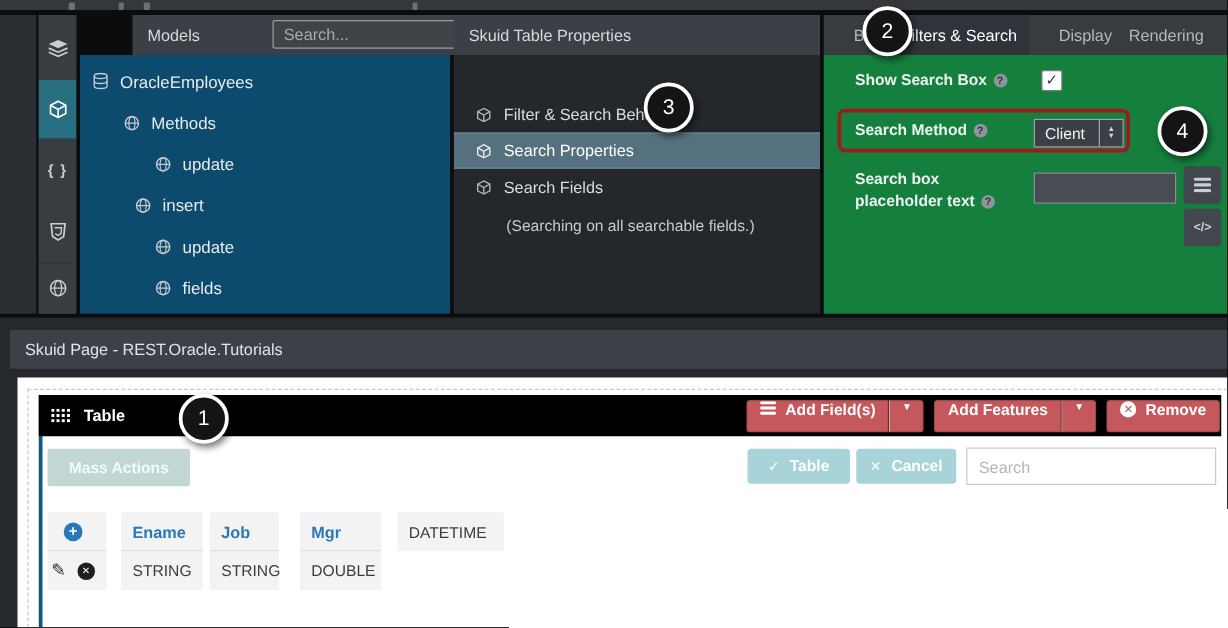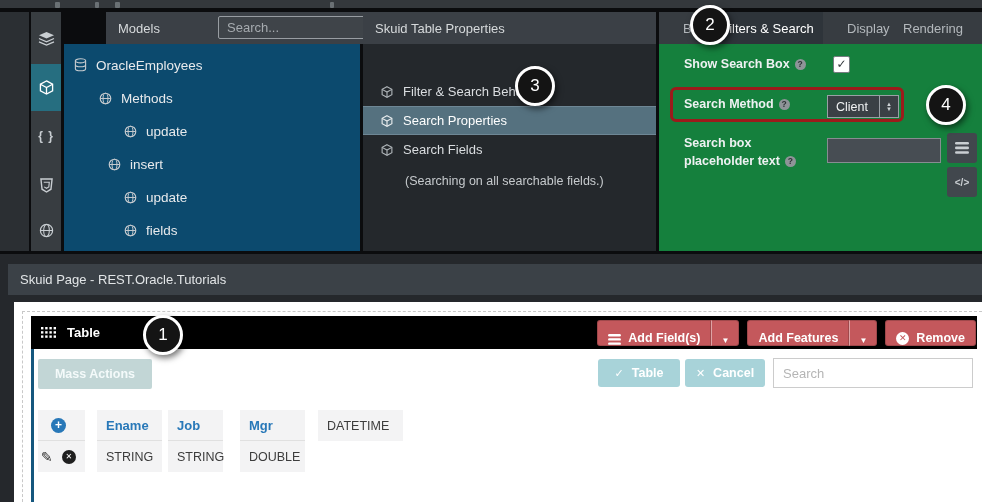--- a/index.html
+++ b/index.html
@@ -64,21 +64,21 @@
   #bottom-section{left:0;top:254px;width:982px;height:248px;background:#25282c;}
   #page-hdr{position:absolute;left:8px;top:10px;width:974px;height:31px;background:#3b4147;display:flex;align-items:center;color:#e2e5e7;font-size:13px;padding-left:12px;box-sizing:border-box;}
   #canvas{position:absolute;left:14px;top:48px;width:968px;height:200px;background:#ffffff;}
   #dash-v{position:absolute;left:8px;top:9px;width:0;height:191px;border-left:1px dashed #c8c8c8;}
   #dash-h{position:absolute;left:8px;top:9px;width:960px;height:0;border-top:1px dashed #c8c8c8;}
   #tbl-left-border{position:absolute;left:17px;top:14px;width:3px;height:186px;background:#15577e;}
   #tbl-bar{position:absolute;left:17px;top:14px;width:946px;height:33px;background:#000000;display:flex;align-items:center;color:#ffffff;}
   #tbl-bar .grid-ic{margin-left:10px;margin-right:11px;color:#ffffff;display:flex;}
   #tbl-title{font-size:13px;font-weight:bold;}
   .rbtn-group{display:flex;height:26px;margin-left:8px;}
-  .rbtn{background:#c4585c;border:1px solid rgba(0,0,0,0.18);color:#fff;font-size:12.5px;font-weight:bold;display:flex;align-items:flex-end;justify-content:center;cursor:pointer;box-sizing:border-box;}
+  .rbtn{background:#c4585c;border:1px solid rgba(0,0,0,0.18);color:#fff;font-size:12.5px;font-weight:bold;display:flex;align-items:flex-start;justify-content:center;cursor:pointer;box-sizing:border-box;}
   .rbtn.main{border-radius:3px 0 0 3px;padding:0 10px;}
   .rbtn.arrow{border-radius:0 3px 3px 0;width:28px;border-left:1px solid rgba(255,255,255,0.45);font-size:8px;}
   .rbtn.solo{border-radius:3px;padding:0 10px;}
   .rbtn .bicon{margin-right:7px;display:flex;}
   #remove-circle{width:13px;height:13px;border-radius:50%;background:#ffffff;color:#c4585c;font-size:9px;font-weight:bold;line-height:13px;text-align:center;margin-right:7px;}
   #mass-actions{position:absolute;left:24px;top:57px;width:114px;height:30px;background:#c2d6d6;color:#f4fafa;font-size:12.5px;font-weight:bold;display:flex;align-items:center;justify-content:center;border-radius:2px;cursor:pointer;}
   .tealbtn{position:absolute;top:57px;height:28px;background:#a8d3d9;color:#ffffff;font-size:12.5px;font-weight:bold;display:flex;align-items:center;justify-content:center;border-radius:3px;cursor:pointer;}
   .tealbtn .gl{margin-right:8px;font-size:11px;}
   #tbl-search{position:absolute;left:759px;top:56px;width:200px;height:30px;border:1px solid #cccccc;background:#fff;color:#444;font-size:13px;padding:0 9px;box-sizing:border-box;outline:none;font-family:inherit;}
   #tbl-search::placeholder{color:#b5b5b5;}

